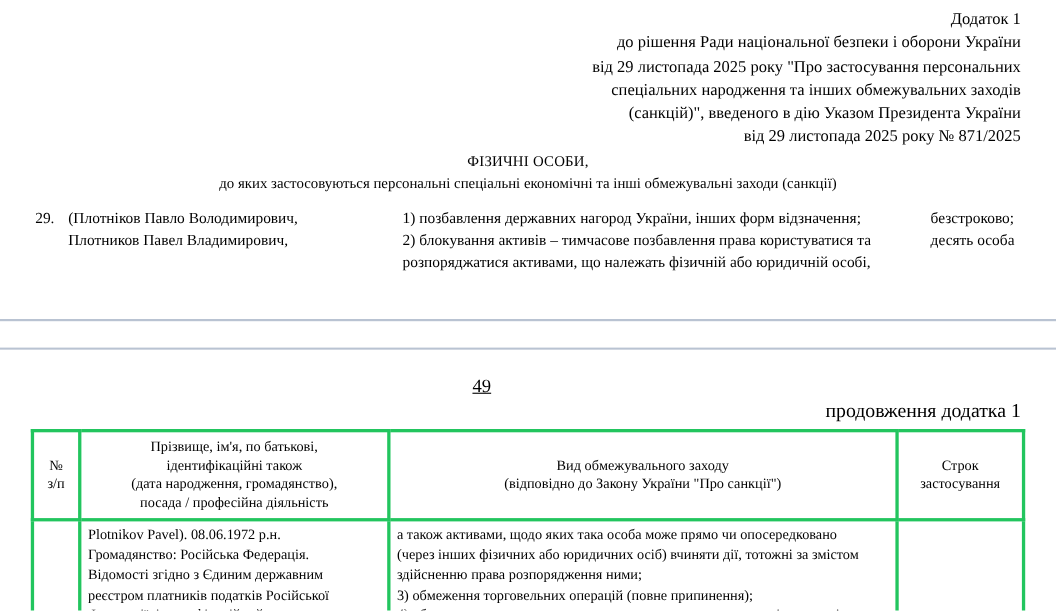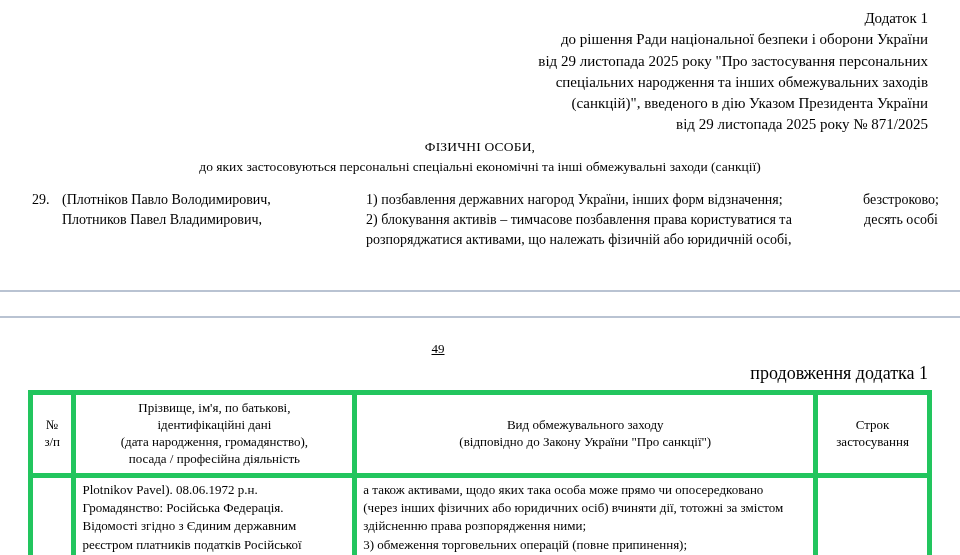--- a/index.html
+++ b/index.html
@@ -71,21 +71,21 @@
     flex: 0 0 280px;
   }
   .col-measure {
     width: 480px;
     flex: 0 0 480px;
     margin-left: 24px;
   }
   .col-term {
     width: 110px;
     flex: 0 0 110px;
-    text-align: center;
+    text-align: left;
   }
   .col-name div, .col-measure div, .col-term div, .col-num div {
     white-space: nowrap;
   }
 
   
   .page-gap {
     height: 28px;
     background: #ffffff;
     position: relative;
@@ -105,39 +105,39 @@
     position: relative;
     height: 237px;
     background: #ffffff;
   }
   .page-number {
     position: absolute;
     top: 23px;
     left: 0;
     width: 876px;
     text-align: center;
-    font-size: 13px;
+    font-size: 17px;
     text-decoration: underline;
   }
   .continuation {
     position: absolute;
     top: 45px;
     right: 32px;
     font-size: 18px;
   }
   table.sanction-table {
     position: absolute;
     top: 72px;
     left: 28px;
     width: 904px;
     border-collapse: collapse;
     font-size: 13px;
   }
   table.sanction-table td {
-    border: 5px solid #22c55e;
+    border: 3px solid #22c55e;
     vertical-align: top;
     padding: 3px 6px;
   }
   table.sanction-table thead td {
     text-align: center;
     vertical-align: middle;
     line-height: 1.3;
     padding: 5px 6px;
     height: 66px;
   }
@@ -177,21 +177,21 @@
         <div>(Плотніков Павло Володимирович,</div>
         <div>Плотников Павел Владимирович,</div>
       </div>
       <div class="col-measure">
         <div>1) позбавлення державних нагород України, інших форм відзначення;</div>
         <div>2) блокування активів – тимчасове позбавлення права користуватися та</div>
         <div>розпоряджатися активами, що належать фізичній або юридичній особі,</div>
       </div>
       <div class="col-term">
         <div>безстроково;</div>
-        <div>десять особі</div>
+        <div>десять особа</div>
       </div>
     </div>
   </div>
 </div>
 
 <div class="page-gap">
   <div class="rule rule-top"></div>
   <div class="rule rule-bottom"></div>
 </div>
 
@@ -202,21 +202,21 @@
 
   <table class="sanction-table">
     <thead>
       <tr>
         <td class="c1">
           <div class="hdr-line">№</div>
           <div class="hdr-line">з/п</div>
         </td>
         <td class="c2">
           <div class="hdr-line">Прізвище, ім'я, по батькові,</div>
-          <div class="hdr-line">ідентифікаційні дані</div>
+          <div class="hdr-line">ідентифікаційні також</div>
           <div class="hdr-line">(дата народження, громадянство),</div>
           <div class="hdr-line">посада / професійна діяльність</div>
         </td>
         <td class="c3">
           <div class="hdr-line">Вид обмежувального заходу</div>
           <div class="hdr-line">(відповідно до Закону України "Про санкції")</div>
         </td>
         <td class="c4">
           <div class="hdr-line">Строк</div>
           <div class="hdr-line">застосування</div>

